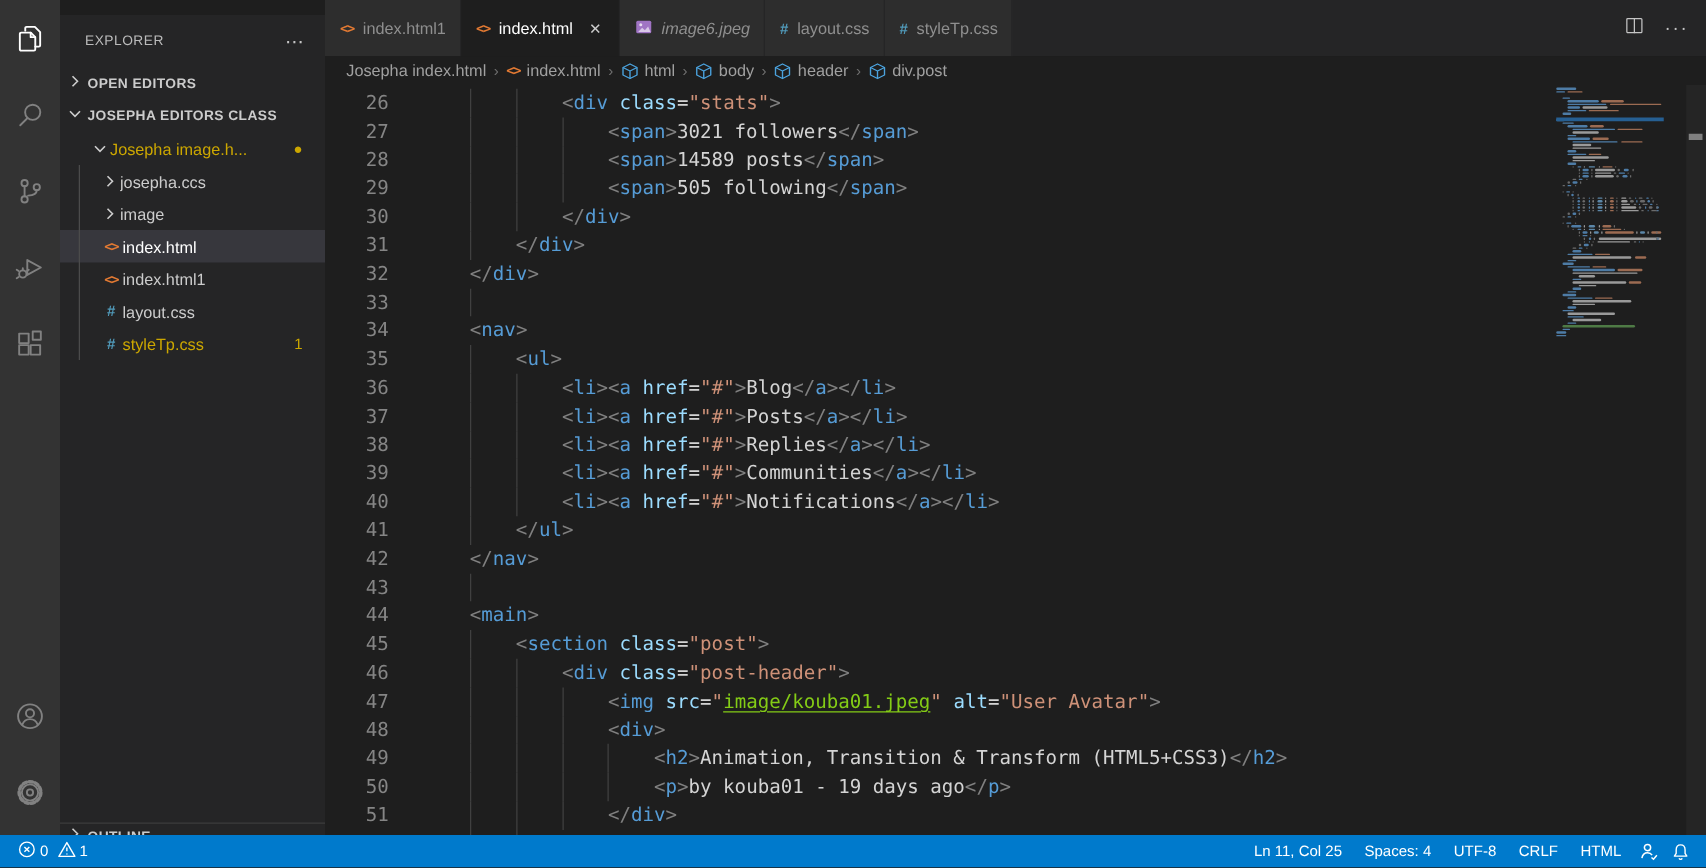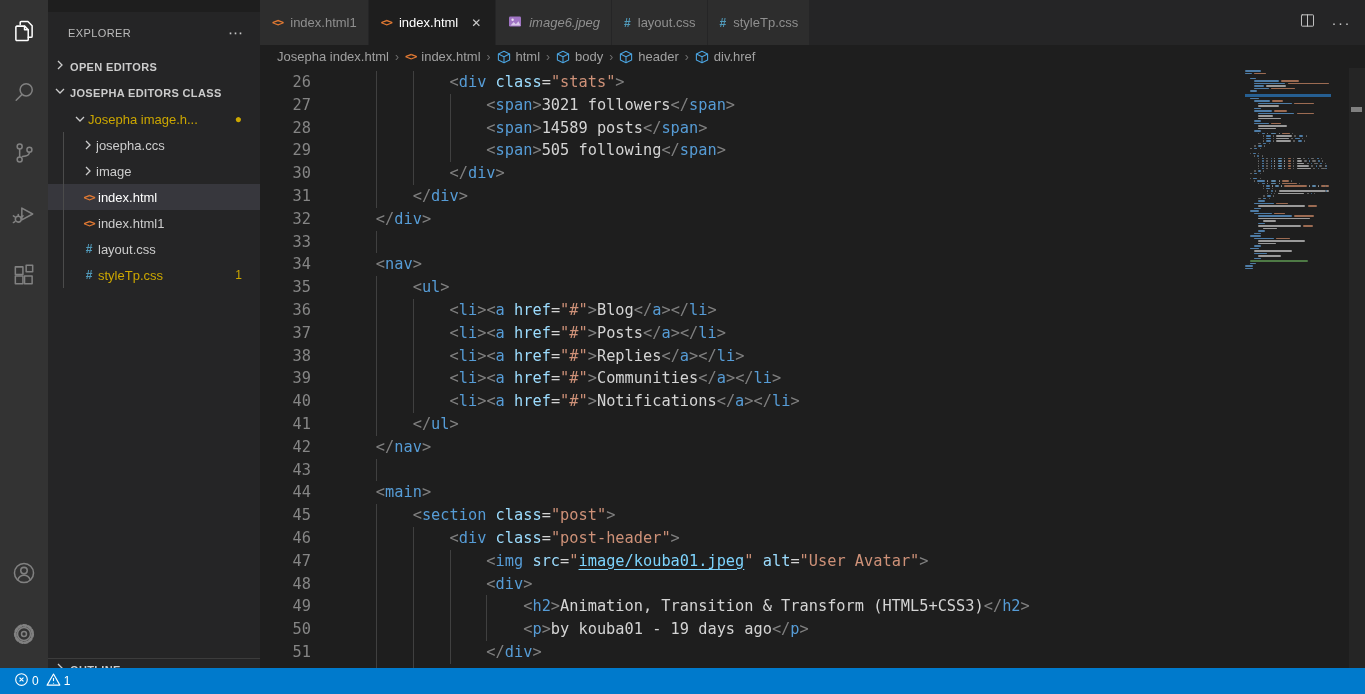--- a/index.html
+++ b/index.html
@@ -58,21 +58,21 @@
 
   
   .editor { position:absolute; left:0; top:68px; width:1105px; height:600px; overflow:hidden; background:#1e1e1e; }
   .code-lines { position:absolute; left:0; top:3px; font-family:"DejaVu Sans Mono","Liberation Mono",monospace;
      font-size:15.3px; line-height:22.8px; white-space:pre; }
   .cl-row { display:flex; height:22.8px; }
   .cl-num { width:51px; text-align:right; color:#858585; flex:none; }
   .cl-code { margin-left:28px; position:relative; }
   .iguide { position:absolute; top:0; width:1px; height:22.8px; background:#404040; }
   .tk-p{color:#808080} .tk-t{color:#569cd6} .tk-a{color:#9cdcfe} .tk-s{color:#ce9178}
-  .tk-x{color:#d4d4d4} .tk-u{color:#7dd3fc; text-decoration:underline; text-underline-offset:3px;}
+  .tk-x{color:#d4d4d4} .tk-u{color:#84cc16; text-decoration:underline; text-underline-offset:3px;}
 
   
   .minimap { position:absolute; left:985px; top:0; width:86px; height:600px; }
   .mm-row { position:absolute; height:1.7px; border-radius:1px; }
   .mm-band { position:absolute; left:0; width:86px; height:3.4px; background:#265f92; }
   .overview-ruler { position:absolute; left:1089px; top:0; width:16px; height:600px; background:rgba(255,255,255,0.035); cursor:pointer; }
   .ov-marker { position:absolute; left:2px; width:11px; height:5px; background:rgba(190,190,190,0.6); }
 
   
   .status-bar { position:absolute; left:0; top:668px; width:1365px; height:26px; background:#007acc; color:#ffffff;
@@ -301,21 +301,21 @@
           <span>header</span>
         </span>
         <span class="bc-sep">›</span>
         <span class="bc-item">
           <span style="display:flex">
             <svg width="14" height="14" viewBox="0 0 14 14" fill="none" stroke="#4ba3de" stroke-width="1.1" stroke-linejoin="round">
               <path d="M7 1.2L12.6 4v6L7 12.8 1.4 10V4z"></path>
               <path d="M1.4 4L7 6.8 12.6 4M7 6.8v6"></path>
             </svg>
           </span>
-          <span>div.href</span>
+          <span>div.post</span>
         </span>
       </div>
     <div class="editor">
       <div class="code-lines" id="code-lines"><div class="cl-row"><span class="cl-num">26</span><span class="cl-code"><span class="iguide" style="left:36.8px"></span><span class="iguide" style="left:73.7px"></span><span>            </span><span class="tk-p">&lt;</span><span class="tk-t">div</span><span class="tk-x"> </span><span class="tk-a">class</span><span class="tk-x">=</span><span class="tk-s">"stats"</span><span class="tk-p">&gt;</span></span></div><div class="cl-row"><span class="cl-num">27</span><span class="cl-code"><span class="iguide" style="left:36.8px"></span><span class="iguide" style="left:73.7px"></span><span class="iguide" style="left:110.5px"></span><span>                </span><span class="tk-p">&lt;</span><span class="tk-t">span</span><span class="tk-p">&gt;</span><span class="tk-x">3021 followers</span><span class="tk-p">&lt;/</span><span class="tk-t">span</span><span class="tk-p">&gt;</span></span></div><div class="cl-row"><span class="cl-num">28</span><span class="cl-code"><span class="iguide" style="left:36.8px"></span><span class="iguide" style="left:73.7px"></span><span class="iguide" style="left:110.5px"></span><span>                </span><span class="tk-p">&lt;</span><span class="tk-t">span</span><span class="tk-p">&gt;</span><span class="tk-x">14589 posts</span><span class="tk-p">&lt;/</span><span class="tk-t">span</span><span class="tk-p">&gt;</span></span></div><div class="cl-row"><span class="cl-num">29</span><span class="cl-code"><span class="iguide" style="left:36.8px"></span><span class="iguide" style="left:73.7px"></span><span class="iguide" style="left:110.5px"></span><span>                </span><span class="tk-p">&lt;</span><span class="tk-t">span</span><span class="tk-p">&gt;</span><span class="tk-x">505 following</span><span class="tk-p">&lt;/</span><span class="tk-t">span</span><span class="tk-p">&gt;</span></span></div><div class="cl-row"><span class="cl-num">30</span><span class="cl-code"><span class="iguide" style="left:36.8px"></span><span class="iguide" style="left:73.7px"></span><span>            </span><span class="tk-p">&lt;/</span><span class="tk-t">div</span><span class="tk-p">&gt;</span></span></div><div class="cl-row"><span class="cl-num">31</span><span class="cl-code"><span class="iguide" style="left:36.8px"></span><span>        </span><span class="tk-p">&lt;/</span><span class="tk-t">div</span><span class="tk-p">&gt;</span></span></div><div class="cl-row"><span class="cl-num">32</span><span class="cl-code"><span>    </span><span class="tk-p">&lt;/</span><span class="tk-t">div</span><span class="tk-p">&gt;</span></span></div><div class="cl-row"><span class="cl-num">33</span><span class="cl-code"><span class="iguide" style="left:36.8px"></span><span></span></span></div><div class="cl-row"><span class="cl-num">34</span><span class="cl-code"><span>    </span><span class="tk-p">&lt;</span><span class="tk-t">nav</span><span class="tk-p">&gt;</span></span></div><div class="cl-row"><span class="cl-num">35</span><span class="cl-code"><span class="iguide" style="left:36.8px"></span><span>        </span><span class="tk-p">&lt;</span><span class="tk-t">ul</span><span class="tk-p">&gt;</span></span></div><div class="cl-row"><span class="cl-num">36</span><span class="cl-code"><span class="iguide" style="left:36.8px"></span><span class="iguide" style="left:73.7px"></span><span>            </span><span class="tk-p">&lt;</span><span class="tk-t">li</span><span class="tk-p">&gt;</span><span class="tk-p">&lt;</span><span class="tk-t">a</span><span class="tk-x"> </span><span class="tk-a">href</span><span class="tk-x">=</span><span class="tk-s">"#"</span><span class="tk-p">&gt;</span><span class="tk-x">Blog</span><span class="tk-p">&lt;/</span><span class="tk-t">a</span><span class="tk-p">&gt;</span><span class="tk-p">&lt;/</span><span class="tk-t">li</span><span class="tk-p">&gt;</span></span></div><div class="cl-row"><span class="cl-num">37</span><span class="cl-code"><span class="iguide" style="left:36.8px"></span><span class="iguide" style="left:73.7px"></span><span>            </span><span class="tk-p">&lt;</span><span class="tk-t">li</span><span class="tk-p">&gt;</span><span class="tk-p">&lt;</span><span class="tk-t">a</span><span class="tk-x"> </span><span class="tk-a">href</span><span class="tk-x">=</span><span class="tk-s">"#"</span><span class="tk-p">&gt;</span><span class="tk-x">Posts</span><span class="tk-p">&lt;/</span><span class="tk-t">a</span><span class="tk-p">&gt;</span><span class="tk-p">&lt;/</span><span class="tk-t">li</span><span class="tk-p">&gt;</span></span></div><div class="cl-row"><span class="cl-num">38</span><span class="cl-code"><span class="iguide" style="left:36.8px"></span><span class="iguide" style="left:73.7px"></span><span>            </span><span class="tk-p">&lt;</span><span class="tk-t">li</span><span class="tk-p">&gt;</span><span class="tk-p">&lt;</span><span class="tk-t">a</span><span class="tk-x"> </span><span class="tk-a">href</span><span class="tk-x">=</span><span class="tk-s">"#"</span><span class="tk-p">&gt;</span><span class="tk-x">Replies</span><span class="tk-p">&lt;/</span><span class="tk-t">a</span><span class="tk-p">&gt;</span><span class="tk-p">&lt;/</span><span class="tk-t">li</span><span class="tk-p">&gt;</span></span></div><div class="cl-row"><span class="cl-num">39</span><span class="cl-code"><span class="iguide" style="left:36.8px"></span><span class="iguide" style="left:73.7px"></span><span>            </span><span class="tk-p">&lt;</span><span class="tk-t">li</span><span class="tk-p">&gt;</span><span class="tk-p">&lt;</span><span class="tk-t">a</span><span class="tk-x"> </span><span class="tk-a">href</span><span class="tk-x">=</span><span class="tk-s">"#"</span><span class="tk-p">&gt;</span><span class="tk-x">Communities</span><span class="tk-p">&lt;/</span><span class="tk-t">a</span><span class="tk-p">&gt;</span><span class="tk-p">&lt;/</span><span class="tk-t">li</span><span class="tk-p">&gt;</span></span></div><div class="cl-row"><span class="cl-num">40</span><span class="cl-code"><span class="iguide" style="left:36.8px"></span><span class="iguide" style="left:73.7px"></span><span>            </span><span class="tk-p">&lt;</span><span class="tk-t">li</span><span class="tk-p">&gt;</span><span class="tk-p">&lt;</span><span class="tk-t">a</span><span class="tk-x"> </span><span class="tk-a">href</span><span class="tk-x">=</span><span class="tk-s">"#"</span><span class="tk-p">&gt;</span><span class="tk-x">Notifications</span><span class="tk-p">&lt;/</span><span class="tk-t">a</span><span class="tk-p">&gt;</span><span class="tk-p">&lt;/</span><span class="tk-t">li</span><span class="tk-p">&gt;</span></span></div><div class="cl-row"><span class="cl-num">41</span><span class="cl-code"><span class="iguide" style="left:36.8px"></span><span>        </span><span class="tk-p">&lt;/</span><span class="tk-t">ul</span><span class="tk-p">&gt;</span></span></div><div class="cl-row"><span class="cl-num">42</span><span class="cl-code"><span>    </span><span class="tk-p">&lt;/</span><span class="tk-t">nav</span><span class="tk-p">&gt;</span></span></div><div class="cl-row"><span class="cl-num">43</span><span class="cl-code"><span class="iguide" style="left:36.8px"></span><span></span></span></div><div class="cl-row"><span class="cl-num">44</span><span class="cl-code"><span>    </span><span class="tk-p">&lt;</span><span class="tk-t">main</span><span class="tk-p">&gt;</span></span></div><div class="cl-row"><span class="cl-num">45</span><span class="cl-code"><span class="iguide" style="left:36.8px"></span><span>        </span><span class="tk-p">&lt;</span><span class="tk-t">section</span><span class="tk-x"> </span><span class="tk-a">class</span><span class="tk-x">=</span><span class="tk-s">"post"</span><span class="tk-p">&gt;</span></span></div><div class="cl-row"><span class="cl-num">46</span><span class="cl-code"><span class="iguide" style="left:36.8px"></span><span class="iguide" style="left:73.7px"></span><span>            </span><span class="tk-p">&lt;</span><span class="tk-t">div</span><span class="tk-x"> </span><span class="tk-a">class</span><span class="tk-x">=</span><span class="tk-s">"post-header"</span><span class="tk-p">&gt;</span></span></div><div class="cl-row"><span class="cl-num">47</span><span class="cl-code"><span class="iguide" style="left:36.8px"></span><span class="iguide" style="left:73.7px"></span><span class="iguide" style="left:110.5px"></span><span>                </span><span class="tk-p">&lt;</span><span class="tk-t">img</span><span class="tk-x"> </span><span class="tk-a">src</span><span class="tk-x">=</span><span class="tk-s">"</span><span class="tk-u">image/kouba01.jpeg</span><span class="tk-s">"</span><span class="tk-x"> </span><span class="tk-a">alt</span><span class="tk-x">=</span><span class="tk-s">"User Avatar"</span><span class="tk-p">&gt;</span></span></div><div class="cl-row"><span class="cl-num">48</span><span class="cl-code"><span class="iguide" style="left:36.8px"></span><span class="iguide" style="left:73.7px"></span><span class="iguide" style="left:110.5px"></span><span>                </span><span class="tk-p">&lt;</span><span class="tk-t">div</span><span class="tk-p">&gt;</span></span></div><div class="cl-row"><span class="cl-num">49</span><span class="cl-code"><span class="iguide" style="left:36.8px"></span><span class="iguide" style="left:73.7px"></span><span class="iguide" style="left:110.5px"></span><span class="iguide" style="left:147.4px"></span><span>                    </span><span class="tk-p">&lt;</span><span class="tk-t">h2</span><span class="tk-p">&gt;</span><span class="tk-x">Animation, Transition &amp; Transform (HTML5+CSS3)</span><span class="tk-p">&lt;/</span><span class="tk-t">h2</span><span class="tk-p">&gt;</span></span></div><div class="cl-row"><span class="cl-num">50</span><span class="cl-code"><span class="iguide" style="left:36.8px"></span><span class="iguide" style="left:73.7px"></span><span class="iguide" style="left:110.5px"></span><span class="iguide" style="left:147.4px"></span><span>                    </span><span class="tk-p">&lt;</span><span class="tk-t">p</span><span class="tk-p">&gt;</span><span class="tk-x">by kouba01 - 19 days ago</span><span class="tk-p">&lt;/</span><span class="tk-t">p</span><span class="tk-p">&gt;</span></span></div><div class="cl-row"><span class="cl-num">51</span><span class="cl-code"><span class="iguide" style="left:36.8px"></span><span class="iguide" style="left:73.7px"></span><span class="iguide" style="left:110.5px"></span><span>                </span><span class="tk-p">&lt;/</span><span class="tk-t">div</span><span class="tk-p">&gt;</span></span></div><div class="cl-row"><span class="cl-num">52</span><span class="cl-code"><span class="iguide" style="left:36.8px"></span><span class="iguide" style="left:73.7px"></span><span>            </span><span class="tk-p">&lt;/</span><span class="tk-t">div</span><span class="tk-p">&gt;</span></span></div></div>
       <div class="minimap" id="minimap">
           <div class="mm-row" style="top: 2px; left: 0px; width: 15.7px; background: rgb(78, 124, 166);"></div>
           <div class="mm-row" style="top: 4.5px; left: 0px; width: 6.7px; background: rgb(78, 124, 166);"></div>
           <div class="mm-row" style="top: 4.5px; left: 9px; width: 12.3px; background: rgb(156, 107, 82);"></div>
           <div class="mm-row" style="top: 9.5px; left: 4.5px; width: 6.7px; background: rgb(78, 124, 166);"></div>
           <div class="mm-row" style="top: 12px; left: 9px; width: 24.6px; background: rgb(78, 124, 166);"></div>
@@ -573,15 +573,35 @@
             </svg></span>
         <span>0</span>
         <span id="warn-icon" style="margin-left:4px"><svg width="15" height="15" viewBox="0 0 16 16" fill="none" stroke-width="1.2">
               <path d="M8 2.2L14.8 14H1.2z" stroke-linejoin="round"></path>
               <path d="M8 6.3v3.4"></path>
               <path d="M8 11.6v.8"></path>
             </svg></span>
         <span>1</span>
       </div>
     </div>
+    <div class="sb-right" id="sb-right">
+      <span class="sb-item">Ln 11, Col 25</span>
+        <span class="sb-item">Spaces: 4</span>
+        <span class="sb-item">UTF-8</span>
+        <span class="sb-item">CRLF</span>
+        <span class="sb-item">HTML</span>
+        <span class="sb-icon" id="feedback-icon">
+          <svg width="16" height="16" viewBox="0 0 16 16" fill="none" stroke-width="1.2">
+            <circle cx="7" cy="5" r="2.5"></circle>
+            <path d="M2.5 13.5c.6-3 2.2-4.3 4.5-4.3 1.6 0 2.9.6 3.7 1.9"></path>
+            <path d="M10.2 13l1.6 1.4 2.7-3.2"></path>
+          </svg>
+        </span>
+      <span class="sb-icon" id="bell-icon">
+          <svg width="15" height="15" viewBox="0 0 16 16" fill="none" stroke-width="1.2" stroke-linejoin="round">
+            <path d="M8 2c-2.5 0-3.8 1.8-3.8 4.3v3L2.7 11.6h10.6L11.8 9.3v-3C11.8 3.8 10.5 2 8 2z"></path>
+            <path d="M6.7 13.4a1.35 1.35 0 0 0 2.6 0"></path>
+          </svg>
+        </span>
+    </div>
   </div>
 
 </div>
 
 </body></html>

